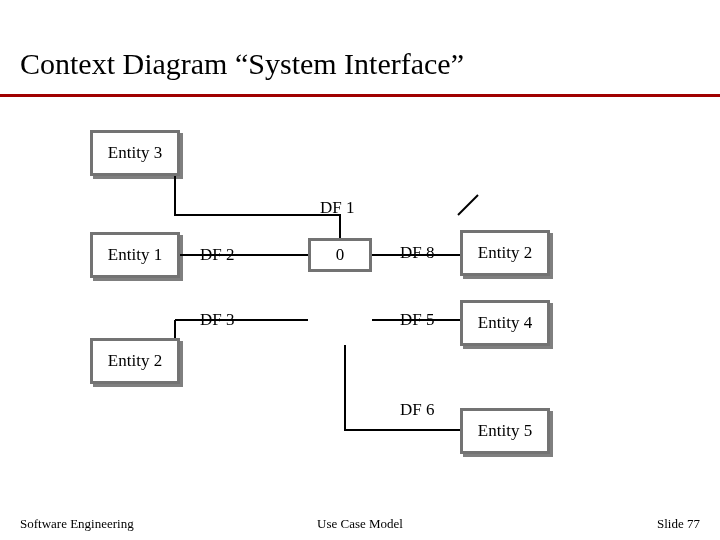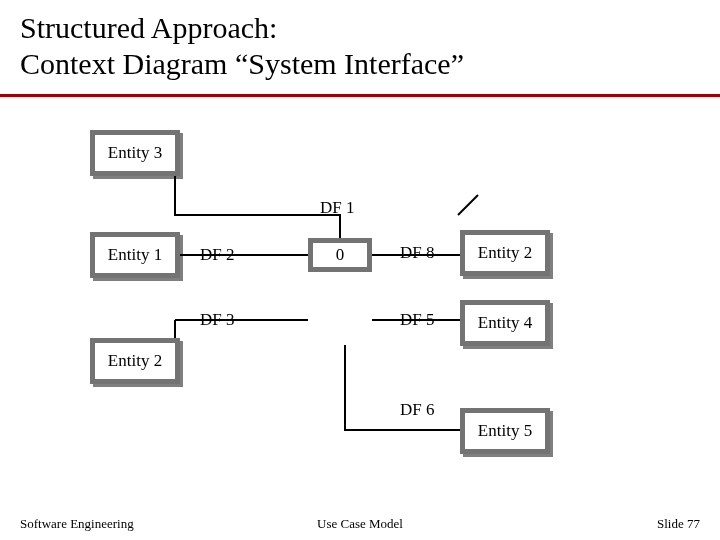--- a/index.html
+++ b/index.html
@@ -1,35 +1,35 @@
 <!DOCTYPE html>
 <html><head>
 <meta charset="utf-8">
 <style>
   * { box-sizing: border-box; margin: 0; padding: 0; }
   html, body { width: 720px; height: 540px; font-family: "Times New Roman", Times, serif; background: #fff; color: #000; }
   .slide { position: relative; width: 720px; height: 540px; }
   .title { position: absolute; left: 20px; top: 10px; font-size: 30px; line-height: 1.2; }
   .rule { position: absolute; left: 0; top: 94px; width: 720px; height: 3px; background: #a00000; }
-  .box { position: absolute; border: 5px solid #737373; background: #fff; display: flex; align-items: center; justify-content: center; font-size: 17px; text-align: center; }
+  .box { position: absolute; border: 3px solid #737373; background: #fff; display: flex; align-items: center; justify-content: center; font-size: 17px; text-align: center; }
   .box.shadow { box-shadow: 3px 3px 0 rgba(0,0,0,0.5); }
   .label { position: absolute; font-size: 17px; }
   .footer { position: absolute; bottom: 8px; font-size: 13px; }
   .footer.left { left: 20px; }
   .footer.center { left: 0; width: 720px; text-align: center; }
   .footer.right { right: 20px; }
   svg.wires { position: absolute; left: 0; top: 0; width: 720px; height: 540px; pointer-events: none; }
   .sysname { line-height: 1.2; }
 </style>
 </head>
 <body>
 <div class="slide">
 
   <div class="title">
-    <span>Structured Approach:</span><br>
+    <br>
     <span>Context Diagram “System Interface”</span>
   </div>
   <div class="rule"></div>
 
   <svg class="wires" viewBox="0 0 720 540">
     <g stroke="#000" stroke-width="2" fill="none">
 
       <path d="M 175 175 L 175 215 L 340 215 L 340 240"></path>
 
       <path d="M 175 255 L 308 255"></path>

